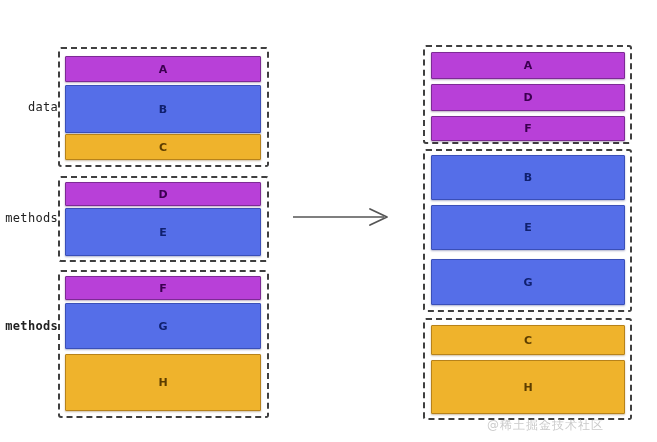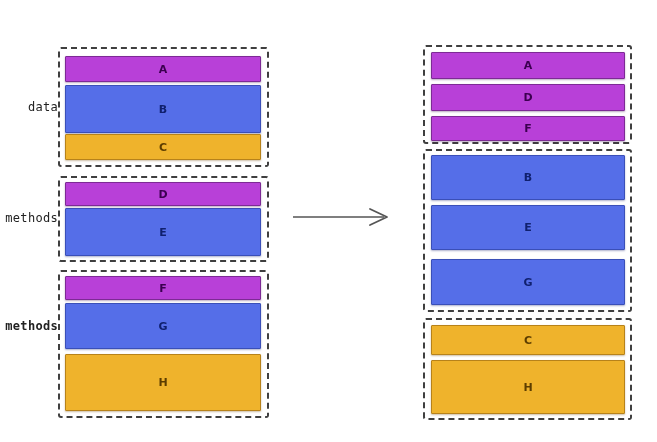--- a/index.html
+++ b/index.html
@@ -122,14 +122,15 @@
 
   <div class="group" style="left:423px; top:149px; width:209px; height:163px;"></div>
   <div class="block blue" style="left:431px; top:155px; width:194px; height:45px;">B</div>
   <div class="block blue" style="left:431px; top:205px; width:194px; height:45px;">E</div>
   <div class="block blue" style="left:431px; top:259px; width:194px; height:46px;">G</div>
 
   <div class="group" style="left:423px; top:318px; width:209px; height:102px;"></div>
   <div class="block orange" style="left:431px; top:325px; width:194px; height:30px;">C</div>
   <div class="block orange" style="left:431px; top:360px; width:194px; height:54px;">H</div>
 
+  <div class="watermark" style="left:487px; top:417px;">@稀土掘金技术社区</div>
 
 </div>
 
 </body></html>

